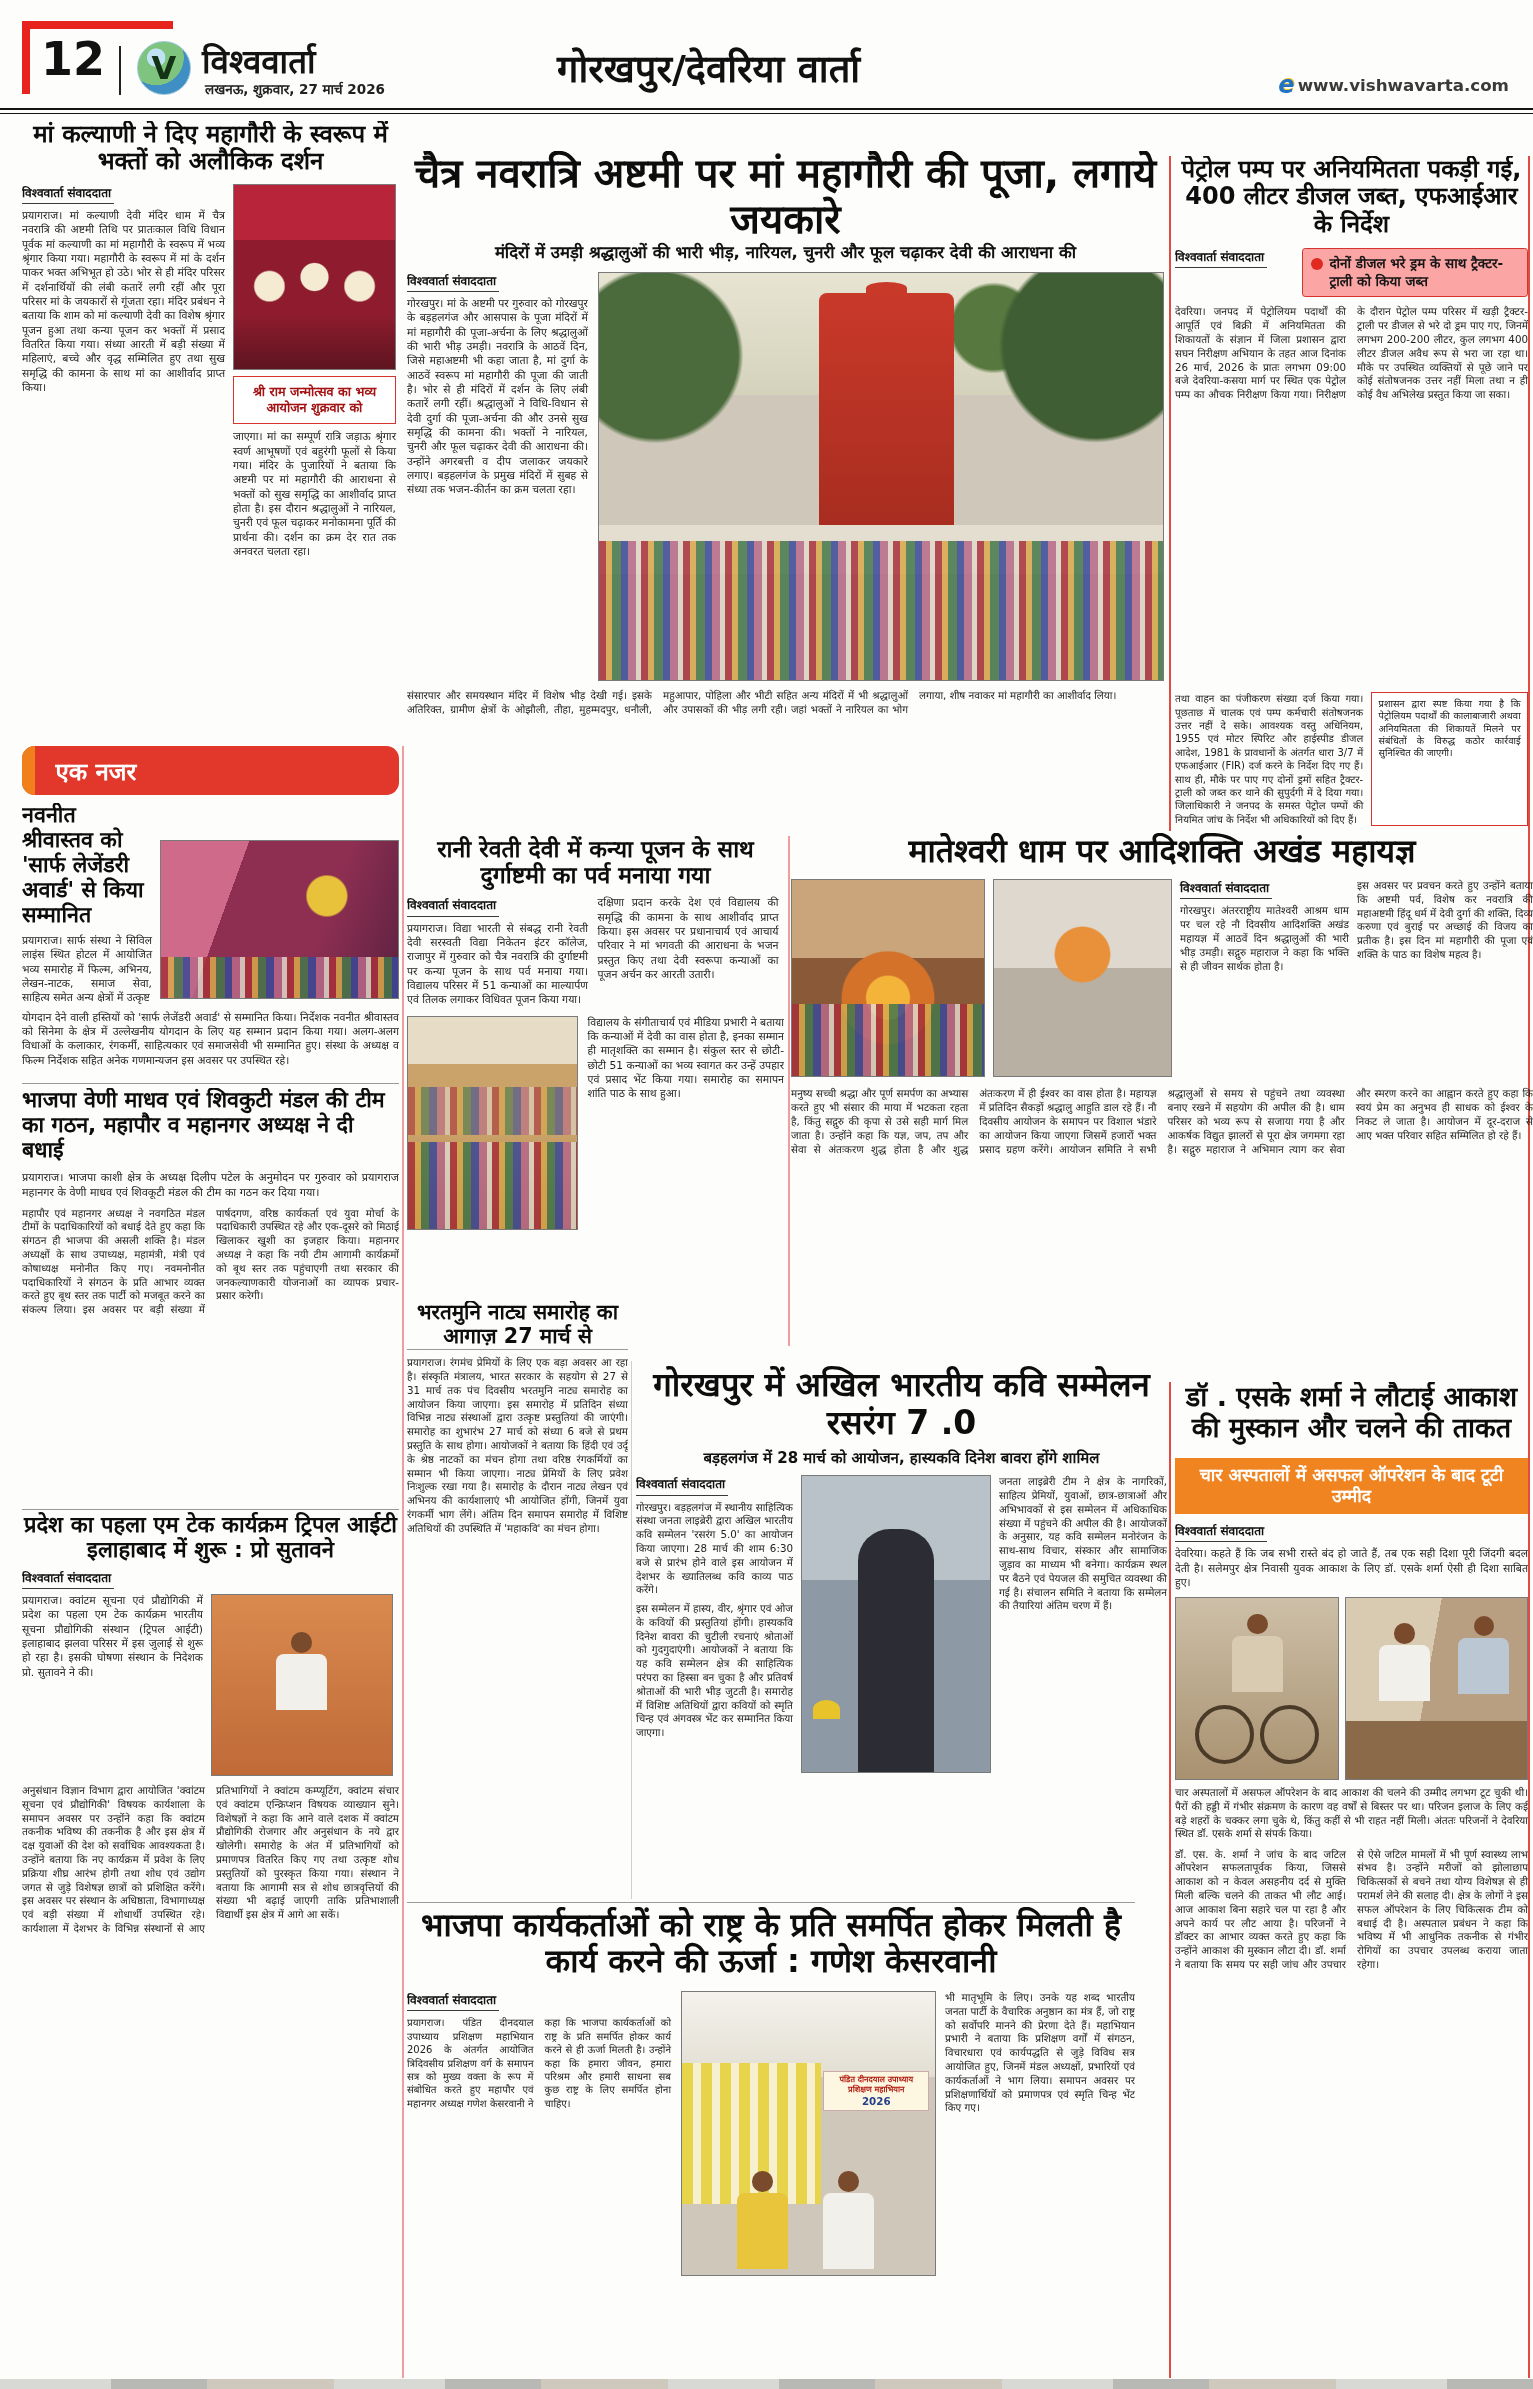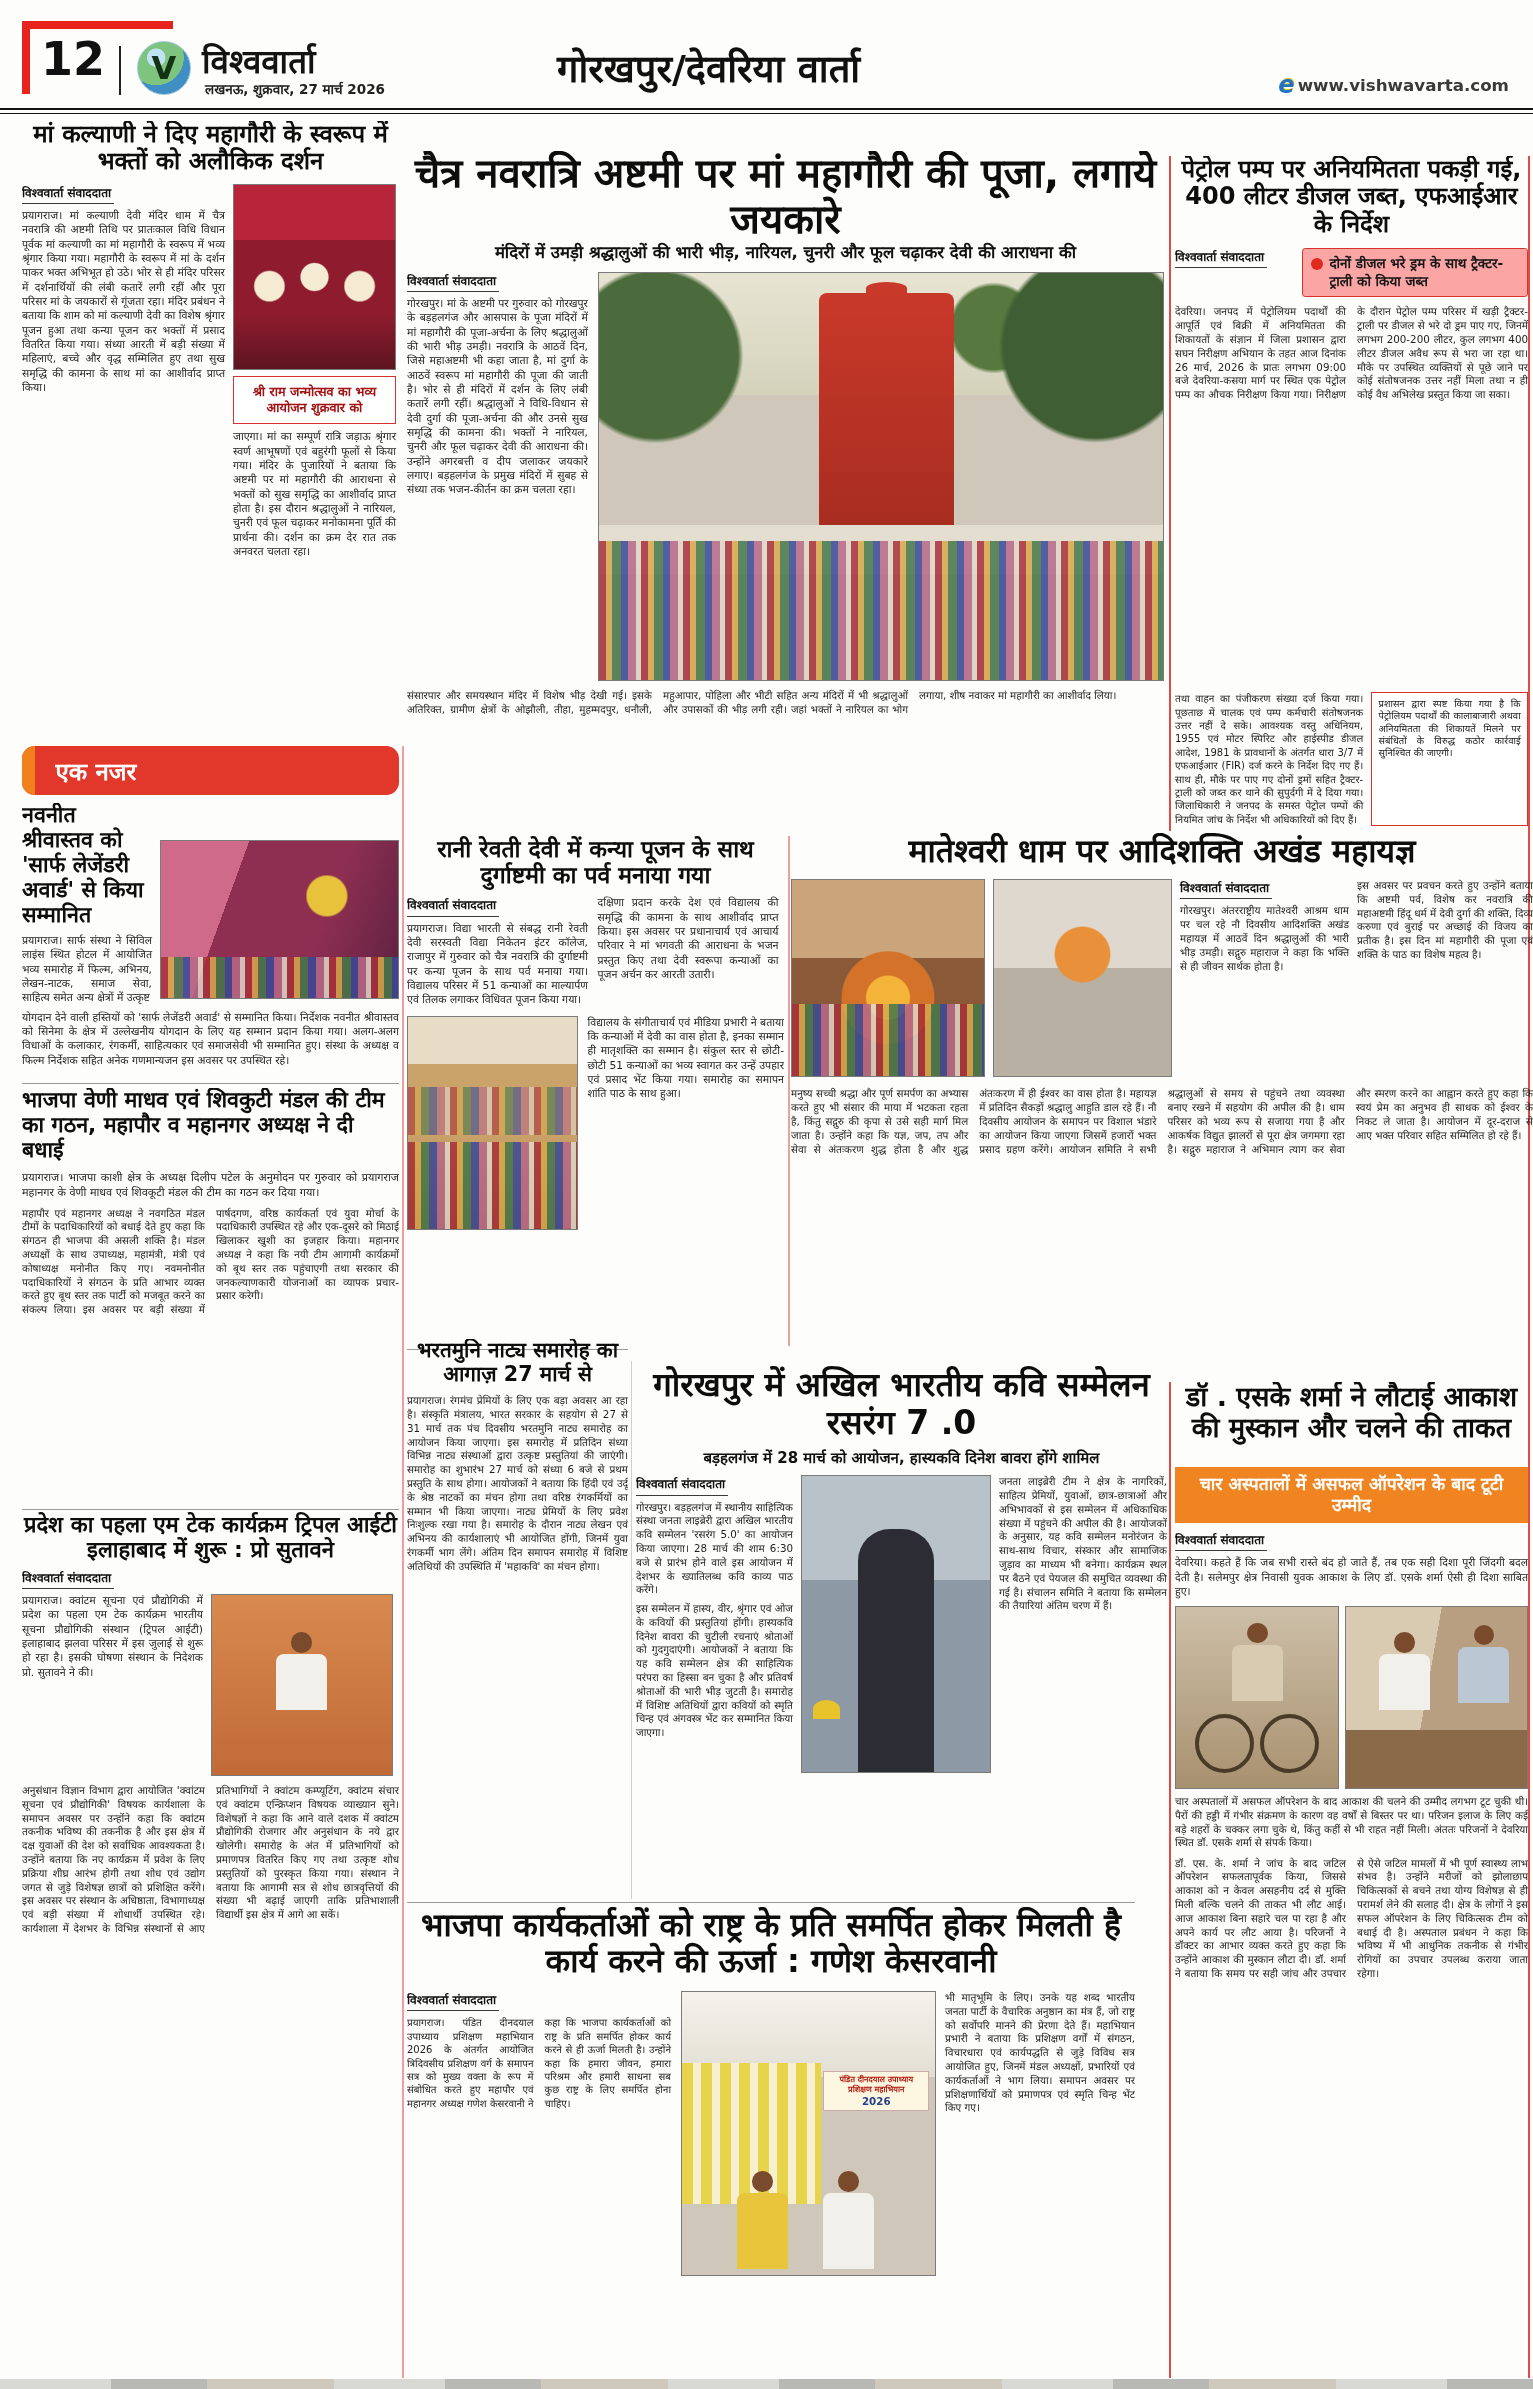--- a/index.html
+++ b/index.html
@@ -232,21 +232,21 @@
     <div class="photo ph-sadhu" style="width:177px;height:196px;"></div>
     <div style="width:169px;">
       <div class="byline">विश्ववार्ता संवाददाता</div>
       <div class="body-txt" style="font-size:10.3px;">गोरखपुर। अंतरराष्ट्रीय मातेश्वरी आश्रम धाम पर चल रहे नौ दिवसीय आदिशक्ति अखंड महायज्ञ में आठवें दिन श्रद्धालुओं की भारी भीड़ उमड़ी। सद्गुरु महाराज ने कहा कि भक्ति से ही जीवन सार्थक होता है।</div>
     </div>
     <div class="body-txt" style="flex:1;font-size:10.3px;">इस अवसर पर प्रवचन करते हुए उन्होंने बताया कि अष्टमी पर्व, विशेष कर नवरात्रि की महाअष्टमी हिंदू धर्म में देवी दुर्गा की शक्ति, दिव्य करुणा एवं बुराई पर अच्छाई की विजय का प्रतीक है। इस दिन मां महागौरी की पूजा एवं शक्ति के पाठ का विशेष महत्व है।</div>
   </div>
   <div class="body-txt cols4" style="margin-top:9.5px;height:223px;font-size:10.3px;">मनुष्य सच्ची श्रद्धा और पूर्ण समर्पण का अभ्यास करते हुए भी संसार की माया में भटकता रहता है, किंतु सद्गुरु की कृपा से उसे सही मार्ग मिल जाता है। उन्होंने कहा कि यज्ञ, जप, तप और सेवा से अंतःकरण शुद्ध होता है और शुद्ध अंतःकरण में ही ईश्वर का वास होता है। महायज्ञ में प्रतिदिन सैकड़ों श्रद्धालु आहुति डाल रहे हैं। नौ दिवसीय आयोजन के समापन पर विशाल भंडारे का आयोजन किया जाएगा जिसमें हजारों भक्त प्रसाद ग्रहण करेंगे। आयोजन समिति ने सभी श्रद्धालुओं से समय से पहुंचने तथा व्यवस्था बनाए रखने में सहयोग की अपील की है। धाम परिसर को भव्य रूप से सजाया गया है और आकर्षक विद्युत झालरों से पूरा क्षेत्र जगमगा रहा है। सद्गुरु महाराज ने अभिमान त्याग कर सेवा और स्मरण करने का आह्वान करते हुए कहा कि स्वयं प्रेम का अनुभव ही साधक को ईश्वर के निकट ले जाता है। आयोजन में दूर-दराज से आए भक्त परिवार सहित सम्मिलित हो रहे हैं।</div>
 </div>
 
-<div class="art" style="left:407px;top:1339px;width:221px;height:545px;">
+<div class="art" style="left:407px;top:1301px;width:221px;height:545px;">
   <div class="hl" style="font-size:20.7px;">भरतमुनि नाट्य समारोह का आगाज़ 27 मार्च से</div>
   <div class="body-txt" style="margin-top:8px;font-size:10.3px;">प्रयागराज। रंगमंच प्रेमियों के लिए एक बड़ा अवसर आ रहा है। संस्कृति मंत्रालय, भारत सरकार के सहयोग से 27 से 31 मार्च तक पंच दिवसीय भरतमुनि नाट्य समारोह का आयोजन किया जाएगा। इस समारोह में प्रतिदिन संध्या विभिन्न नाट्य संस्थाओं द्वारा उत्कृष्ट प्रस्तुतियां की जाएंगी। समारोह का शुभारंभ 27 मार्च को संध्या 6 बजे से प्रथम प्रस्तुति के साथ होगा। आयोजकों ने बताया कि हिंदी एवं उर्दू के श्रेष्ठ नाटकों का मंचन होगा तथा वरिष्ठ रंगकर्मियों का सम्मान भी किया जाएगा। नाट्य प्रेमियों के लिए प्रवेश निःशुल्क रखा गया है। समारोह के दौरान नाट्य लेखन एवं अभिनय की कार्यशालाएं भी आयोजित होंगी, जिनमें युवा रंगकर्मी भाग लेंगे। अंतिम दिन समापन समारोह में विशिष्ट अतिथियों की उपस्थिति में 'महाकवि' का मंचन होगा।</div>
 </div>
 
 <div class="art" style="left:636px;top:1366px;width:531px;height:533px;">
   <div class="hl" style="font-size:33px;">गोरखपुर में अखिल भारतीय कवि सम्मेलन रसरंग 7 .0</div>
   <div class="subhead" style="font-size:15px;margin-top:8px;">बड़हलगंज में 28 मार्च को आयोजन, हास्यकवि दिनेश बावरा होंगे शामिल</div>
   <div style="display:flex;gap:8px;margin-top:8px;">
     <div style="width:157px;">
       <div class="byline">विश्ववार्ता संवाददाता</div>
@@ -272,21 +272,21 @@
   </div>
   <div class="body-txt cols2" style="margin-top:8px;height:382px;font-size:10.3px;">देवरिया। जनपद में पेट्रोलियम पदार्थों की आपूर्ति एवं बिक्री में अनियमितता की शिकायतों के संज्ञान में जिला प्रशासन द्वारा सघन निरीक्षण अभियान के तहत आज दिनांक 26 मार्च, 2026 के प्रातः लगभग 09:00 बजे देवरिया-कसया मार्ग पर स्थित एक पेट्रोल पम्प का औचक निरीक्षण किया गया। निरीक्षण के दौरान पेट्रोल पम्प परिसर में खड़ी ट्रैक्टर-ट्राली पर डीजल से भरे दो ड्रम पाए गए, जिनमें लगभग 200-200 लीटर, कुल लगभग 400 लीटर डीजल अवैध रूप से भरा जा रहा था। मौके पर उपस्थित व्यक्तियों से पूछे जाने पर कोई संतोषजनक उत्तर नहीं मिला तथा न ही कोई वैध अभिलेख प्रस्तुत किया जा सका।</div>
   <div style="display:flex;gap:8px;margin-top:4.8px;">
     <div class="body-txt" style="flex:1;font-size:10px;">तथा वाहन का पंजीकरण संख्या दर्ज किया गया। पूछताछ में चालक एवं पम्प कर्मचारी संतोषजनक उत्तर नहीं दे सके। आवश्यक वस्तु अधिनियम, 1955 एवं मोटर स्पिरिट और हाईस्पीड डीजल आदेश, 1981 के प्रावधानों के अंतर्गत धारा 3/7 में एफआईआर (FIR) दर्ज करने के निर्देश दिए गए हैं। साथ ही, मौके पर पाए गए दोनों ड्रमों सहित ट्रैक्टर-ट्राली को जब्त कर थाने की सुपुर्दगी में दे दिया गया। जिलाधिकारी ने जनपद के समस्त पेट्रोल पम्पों की नियमित जांच के निर्देश भी अधिकारियों को दिए हैं।</div>
     <div class="note-box" style="width:142px;">प्रशासन द्वारा स्पष्ट किया गया है कि पेट्रोलियम पदार्थों की कालाबाजारी अथवा अनियमितता की शिकायतें मिलने पर संबंधितों के विरुद्ध कठोर कार्रवाई सुनिश्चित की जाएगी।</div>
   </div>
 </div>
 
 <div class="art" style="left:1175px;top:1382px;width:353px;height:996px;">
   <div class="hl" style="font-size:27px;">डॉ . एसके शर्मा ने लौटाई आकाश की मुस्कान और चलने की ताकत</div>
-  <div class="strip-orange" style="margin-top:23px;">चार अस्पतालों में असफल ऑपरेशन के बाद टूटी उम्मीद</div>
+  <div class="strip-orange" style="margin-top:14px;">चार अस्पतालों में असफल ऑपरेशन के बाद टूटी उम्मीद</div>
   <div style="margin-top:8px;"><span class="byline">विश्ववार्ता संवाददाता</span></div>
   <div class="body-txt">देवरिया। कहते हैं कि जब सभी रास्ते बंद हो जाते हैं, तब एक सही दिशा पूरी जिंदगी बदल देती है। सलेमपुर क्षेत्र निवासी युवक आकाश के लिए डॉ. एसके शर्मा ऐसी ही दिशा साबित हुए।</div>
   <div style="display:flex;gap:6.4px;margin-top:6.4px;">
     <div class="photo ph-cycle" style="width:162px;height:181px;">
       <div class="wheel" style="left:12%;"></div>
         <div class="wheel" style="right:12%;"></div>
       <div class="person" style="left:56px;top:16px;">
           <div class="head"></div>
           <div class="torso" style="background:#d9cbb2;"></div>
         </div>

